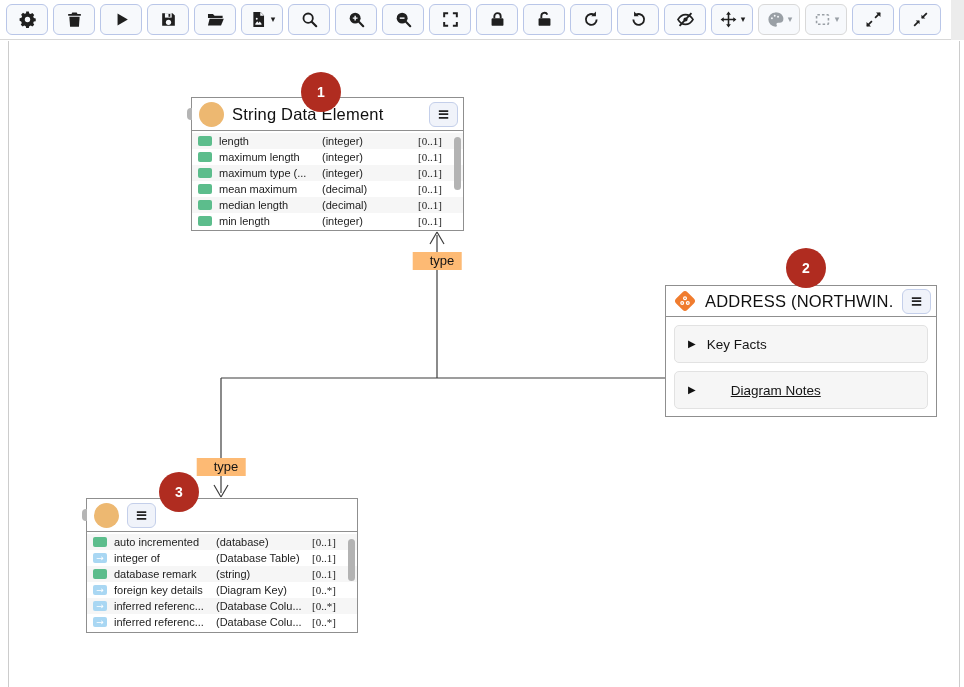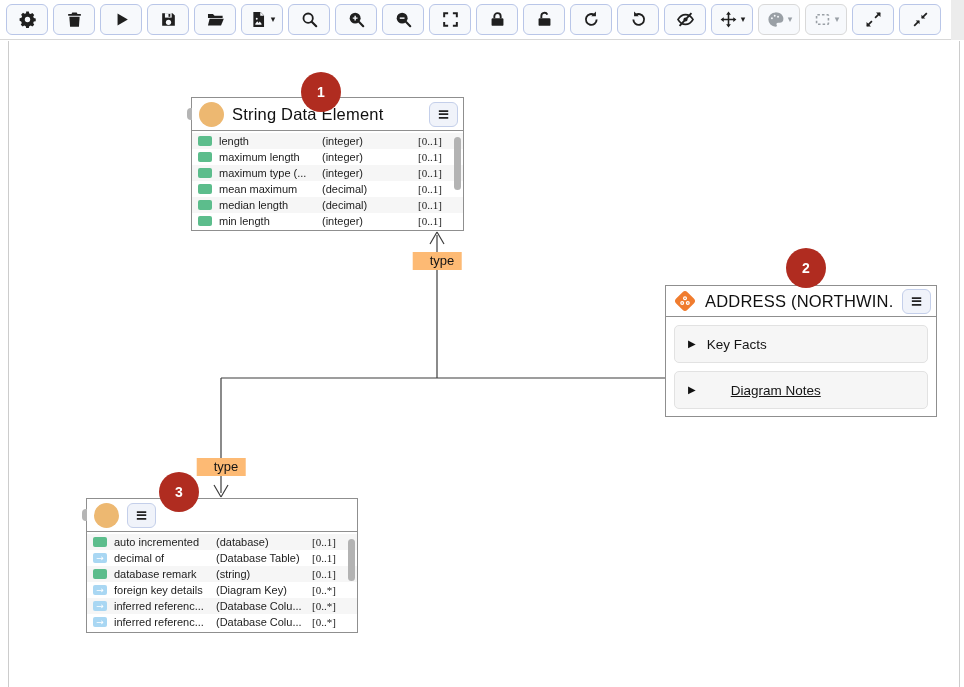--- a/index.html
+++ b/index.html
@@ -321,21 +321,21 @@
     </div>
     <div class="rows">
         <div class="row">
           <span class="row-icon attr"></span>
           <span class="row-name">auto incremented</span>
           <span class="row-type">(database)</span>
           <span class="row-card">[0..1]</span>
         </div>
         <div class="row">
           <span class="row-icon ref">→</span>
-          <span class="row-name">decimal of</span>
+          <span class="row-name">integer of</span>
           <span class="row-type">(Database Table)</span>
           <span class="row-card">[0..1]</span>
         </div>
         <div class="row">
           <span class="row-icon attr"></span>
           <span class="row-name">database remark</span>
           <span class="row-type">(string)</span>
           <span class="row-card">[0..1]</span>
         </div>
         <div class="row">

